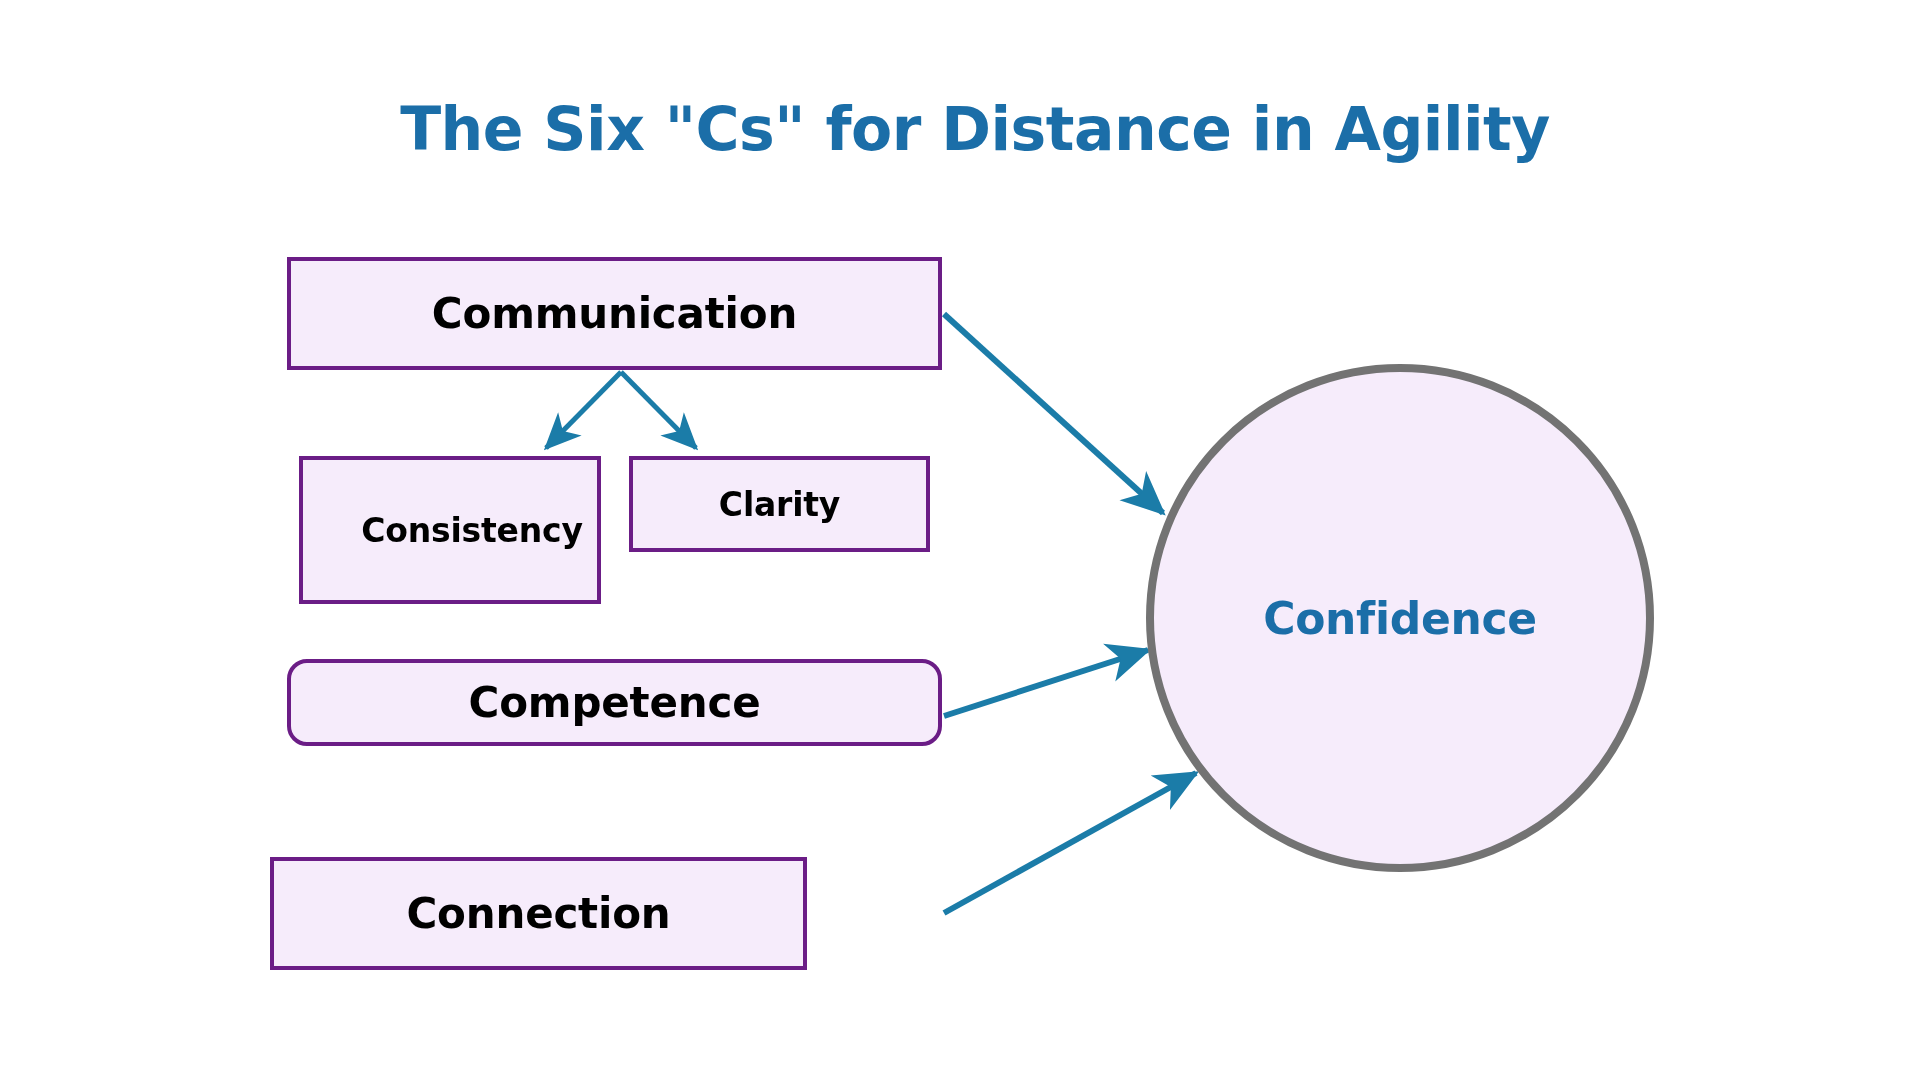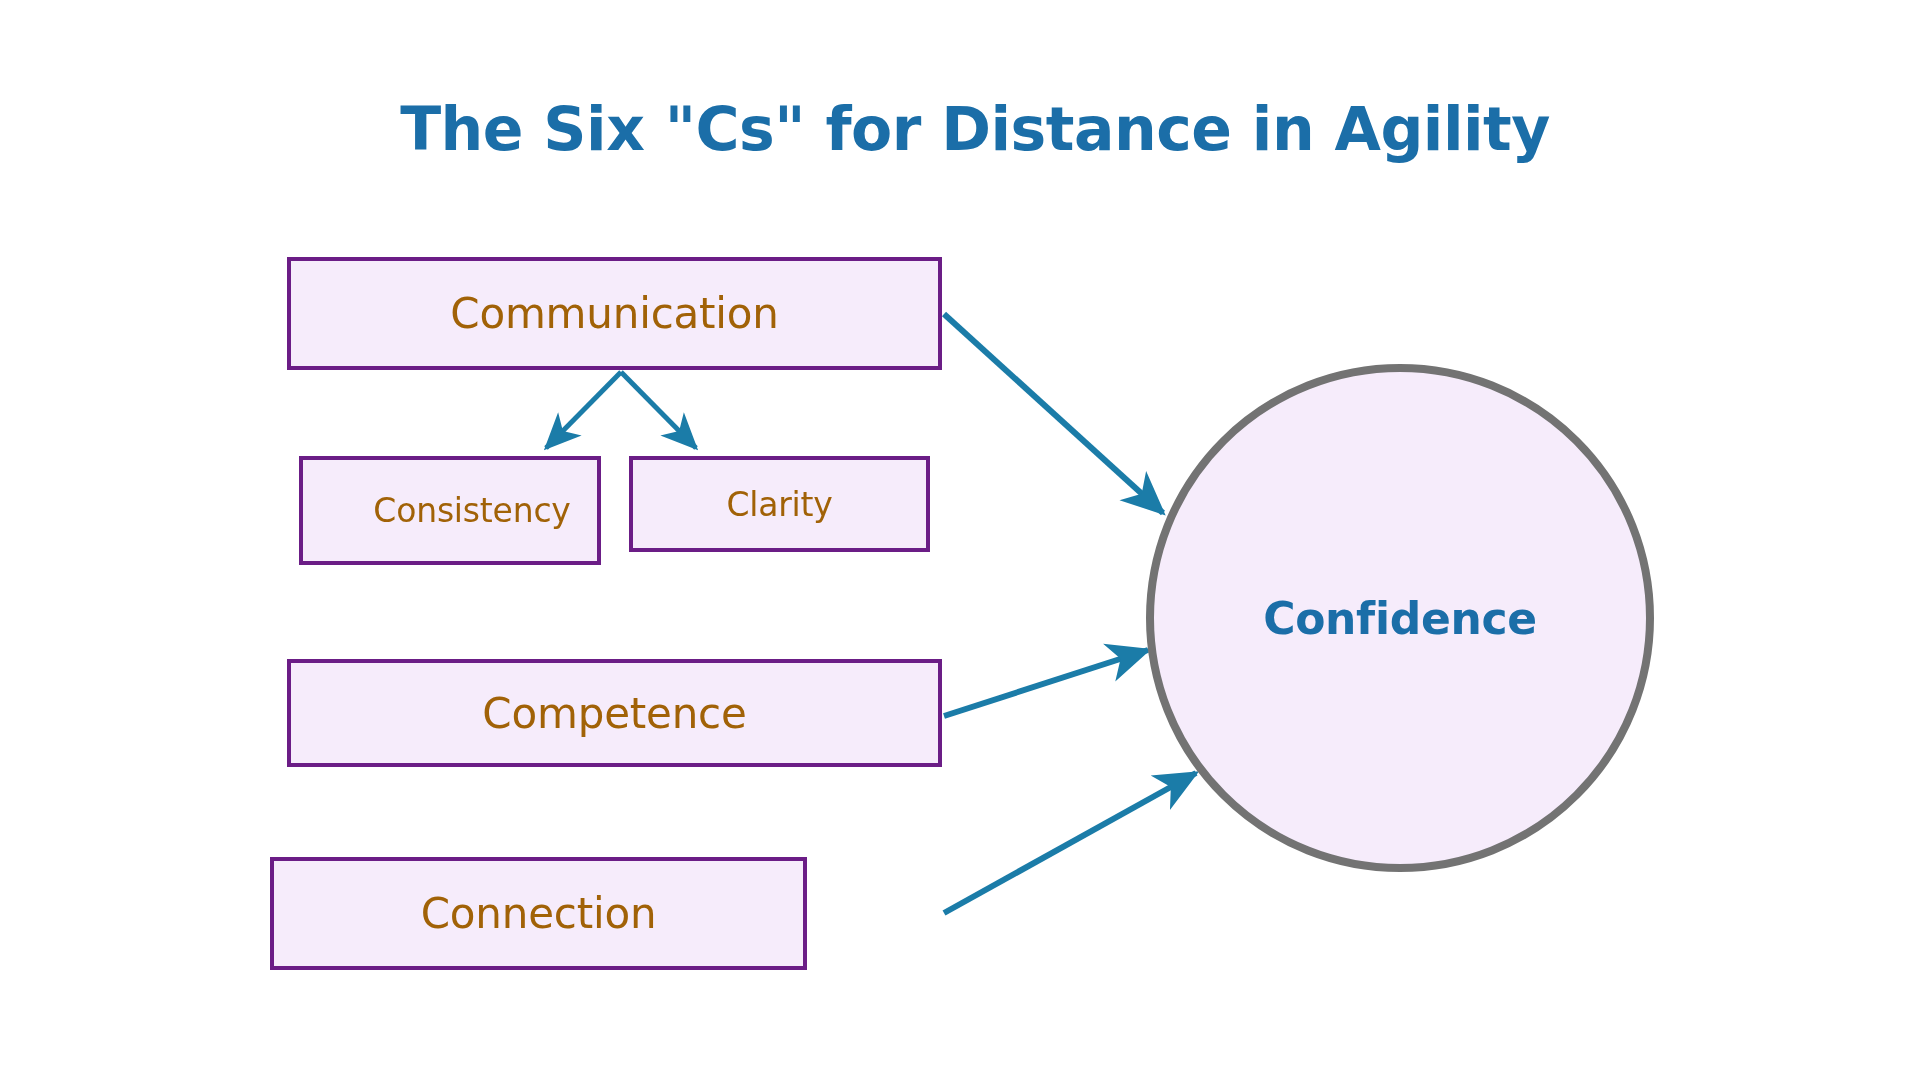--- a/index.html
+++ b/index.html
@@ -41,46 +41,46 @@
     box-sizing: border-box;
     background: #f6ecfb;
     border: 4px solid #6b1d86;
     display: flex;
     align-items: center;
     justify-content: center;
     color: #1b6ea8;
     font-weight: bold;
   }
   .nodebox .lbl {
-    color: #a16207;
-    font-weight: normal;
+    color: #000000;
+    font-weight: bold;
     letter-spacing: -0.2px;
   }
 
   #box-communication {
     left: 287px;  top: 257px;
     width: 655px; height: 113px;
   }
   #box-communication .lbl { font-size: 42px; }
 
   #box-consistency {
     left: 299px; top: 456px;
-    width: 302px; height: 109px; padding-left: 44px;
+    width: 302px; height: 148px; padding-left: 44px;
   }
   #box-consistency .lbl { font-size: 33px; }
 
   #box-clarity {
     left: 629px; top: 456px;
     width: 301px; height: 96px;
   }
   #box-clarity .lbl { font-size: 33px; }
 
   #box-competence {
     left: 287px; top: 659px;
-    width: 655px; height: 108px;
+    width: 655px; height: 87px; border-radius: 20px;
   }
   #box-competence .lbl { font-size: 42px; }
 
   #box-connection {
     left: 270px; top: 857px;
     width: 537px; height: 113px;
   }
   #box-connection .lbl { font-size: 42px; }
 
   

